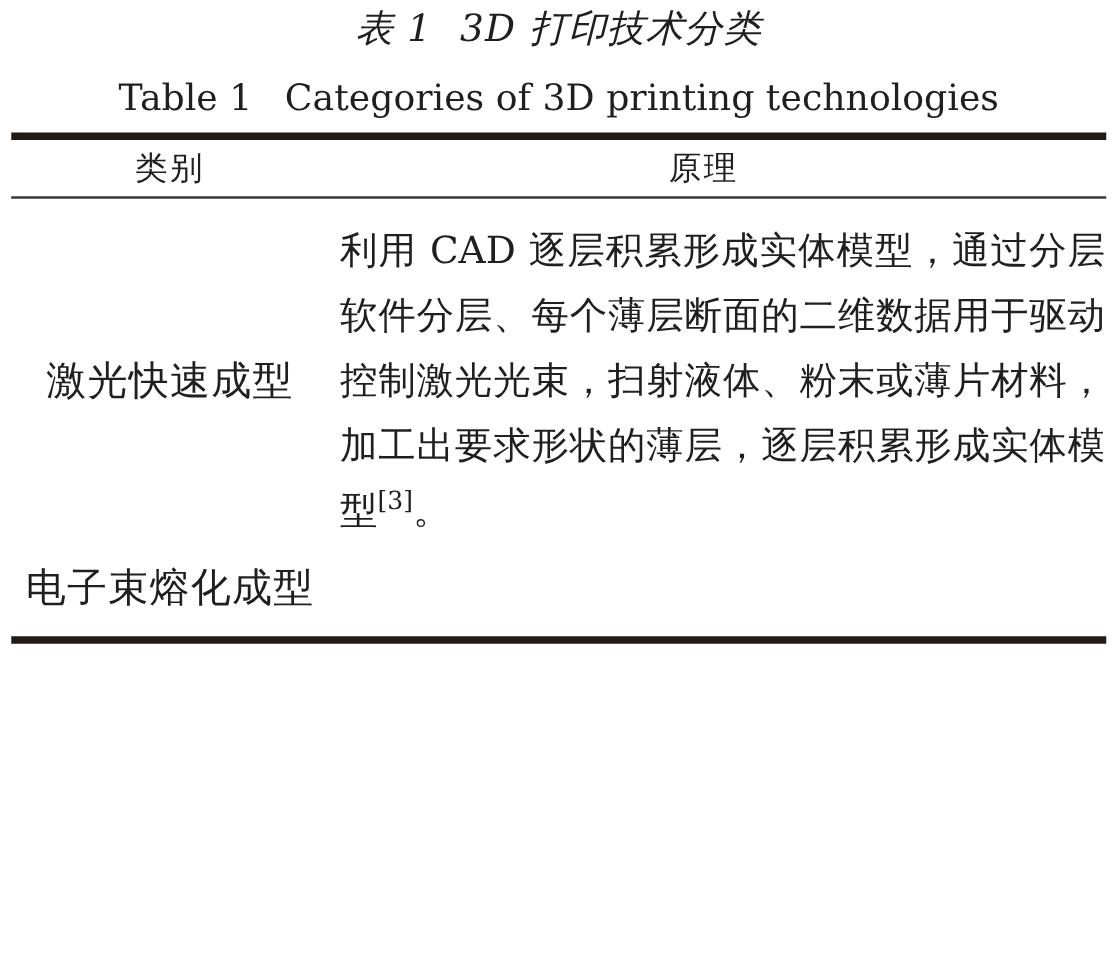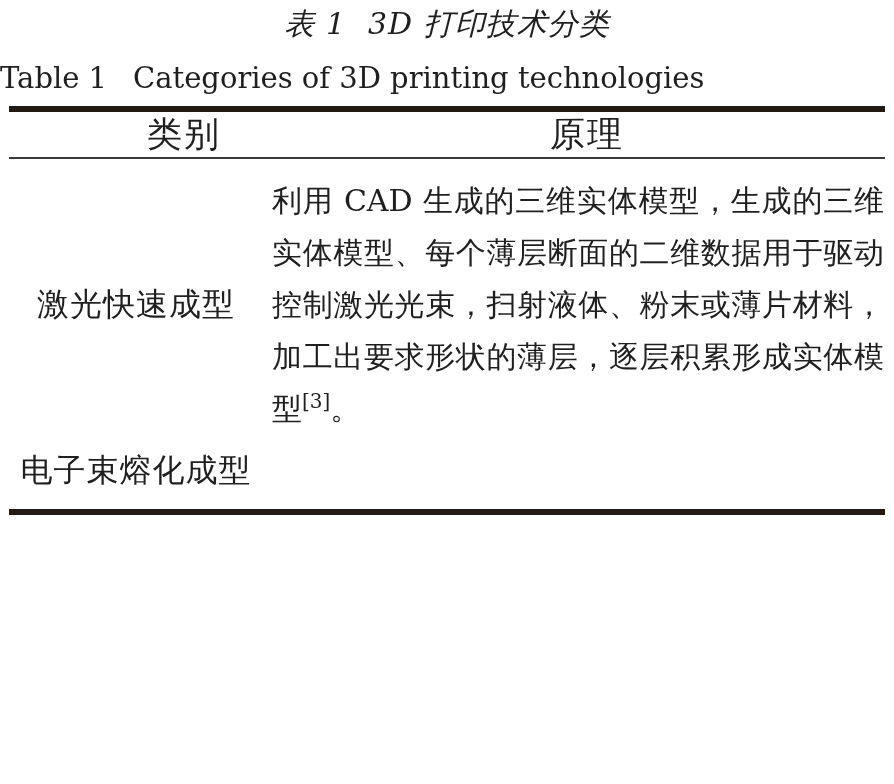--- a/index.html
+++ b/index.html
@@ -21,21 +21,21 @@
   .title-zh {
     text-align: center;
     font-size: 30px;
     line-height: 40px;
     font-style: italic; 
     letter-spacing: 1px;
     white-space: nowrap;
   }
   .title-zh .caption-label { margin-right: 22px; }
   .title-en {
-    text-align: left;
+    text-align: center;
     font-size: 29px;
     line-height: 40px;
     margin-top: 14px;
     white-space: nowrap;
   }
   .title-en .caption-label { margin-right: 26px; }
   .rule-thick {
     height: 6px;
     background: #241a14;
     margin: 0 9px;
@@ -43,22 +43,21 @@
   .rule-thick.top { margin-top: 8px; }
   .rule-thin {
     height: 2px;
     background: #3a3a3a;
     margin: 0 9px;
   }
   .header-row {
     display: flex;
     align-items: center;
     height: 45px;
-    font-size: 35px;
-    padding-left: 48px;
+    font-size: 26px;
   }
   .col-category-head {
     width: 272px;
     text-align: center;
     letter-spacing: 2px;
   }
   .col-principle-head {
     flex: 1;
     text-align: center;
     letter-spacing: 2px;
@@ -109,21 +108,21 @@
 
   <div class="header-row">
     <div class="col-category-head">类别</div>
     <div class="col-principle-head">原理</div>
   </div>
 
   <div class="rule-thin"></div>
 
   <div class="body-row row-1">
     <div class="cat-cell">激光快速成型</div>
-    <div class="principle-cell"><span>利用 CAD 生成的三维实体模型，生成的三维实体模型、每个薄层断面的二维数据用于驱动控制激光光束，扫射液体、粉末或薄片材料，加工出要求形状的薄层，逐层积累形成实体模型</span><span class="citation">[3]</span><span>。</span></div>
+    <div class="principle-cell"><span>利用 CAD 逐层积累形成实体模型，通过分层软件分层、每个薄层断面的二维数据用于驱动控制激光光束，扫射液体、粉末或薄片材料，加工出要求形状的薄层，逐层积累形成实体模型</span><span class="citation">[3]</span><span>。</span></div>
   </div>
 
   <div class="body-row row-2">
     <div class="cat-cell">电子束熔化成型</div>
   </div>
 
   <div class="rule-thick" style="margin-top: 16px;"></div>
 
 </div>
 

